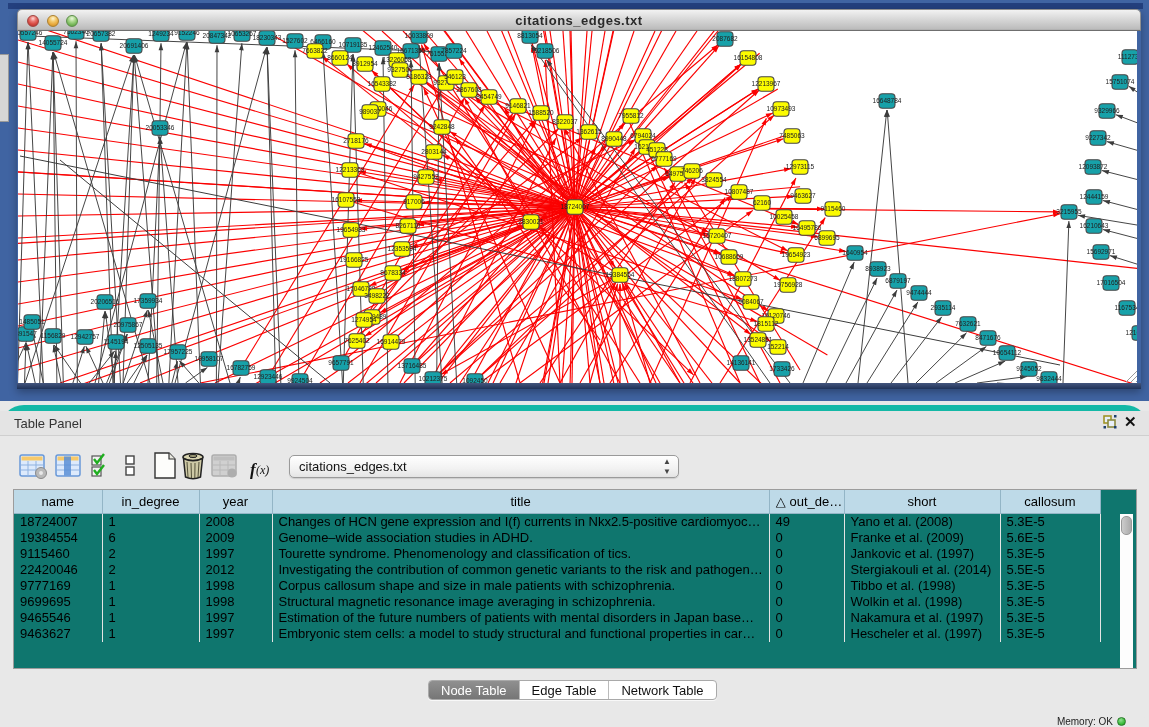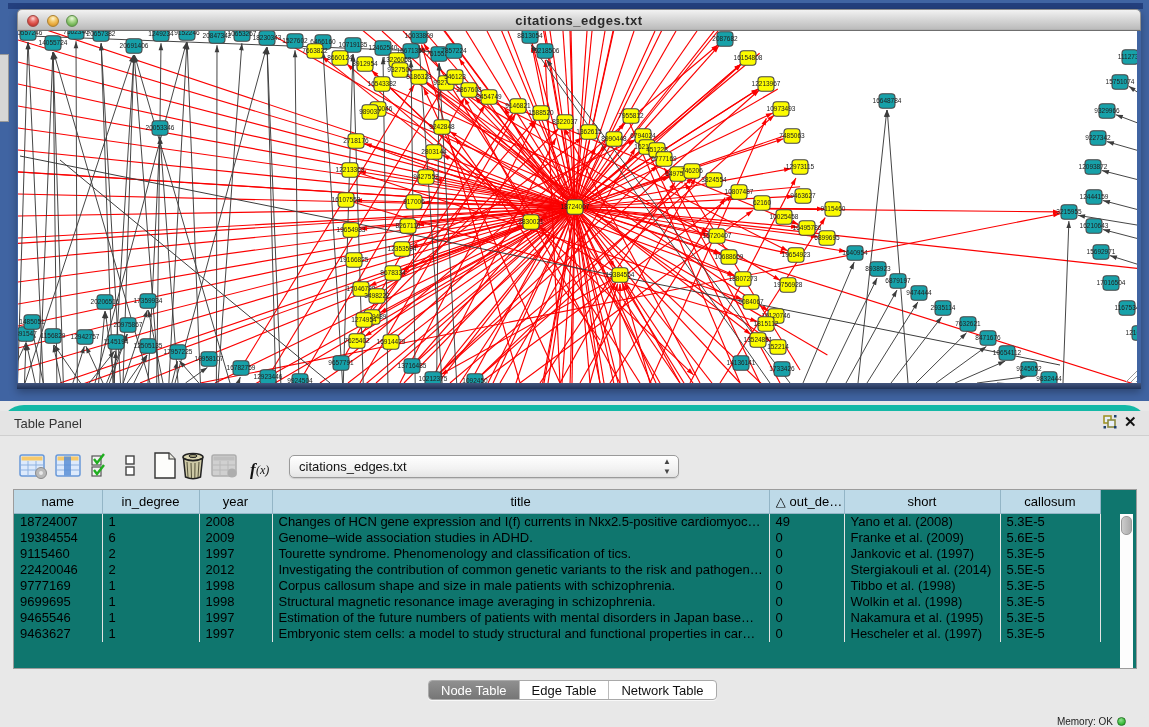--- a/index.html
+++ b/index.html
@@ -976,21 +976,21 @@
             <td>0</td>
             <td>Wolkin et al. (1998)</td>
             <td>5.3E-5</td>
           </tr>
       <tr>
             <td>9465546</td>
             <td>1</td>
             <td>1997</td>
             <td>Estimation of the future numbers of patients with mental disorders in Japan base…</td>
             <td>0</td>
-            <td>Nakamura et al. (1995)</td>
+            <td>Nakamura et al. (1997)</td>
             <td>5.3E-5</td>
           </tr>
       <tr>
             <td>9463627</td>
             <td>1</td>
             <td>1997</td>
             <td>Embryonic stem cells: a model to study structural and functional properties in car…</td>
             <td>0</td>
             <td>Hescheler et al. (1997)</td>
             <td>5.3E-5</td>

